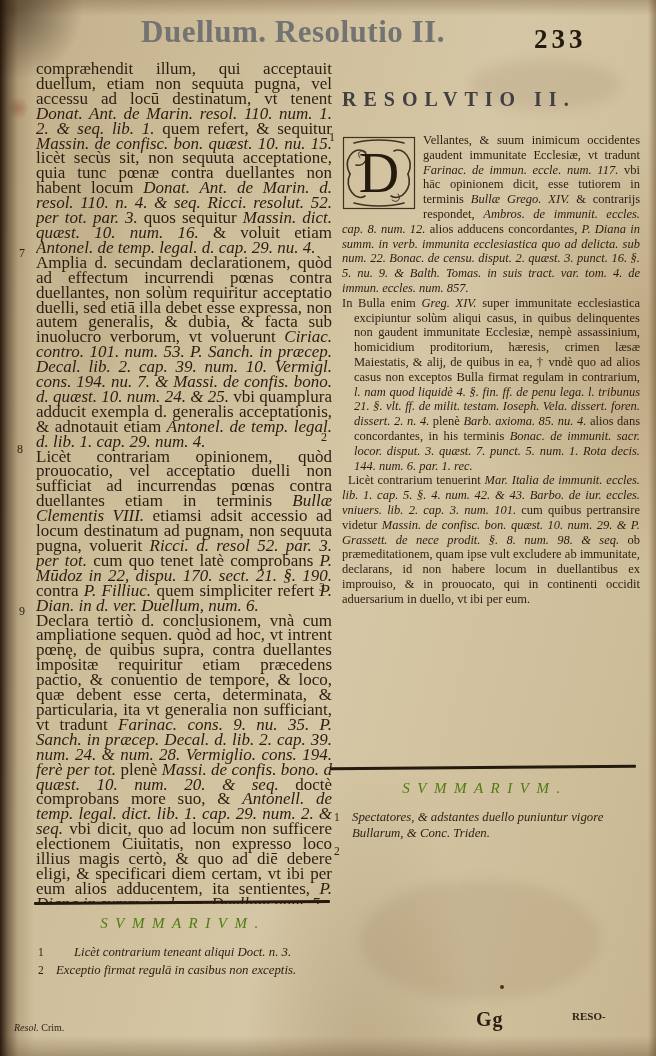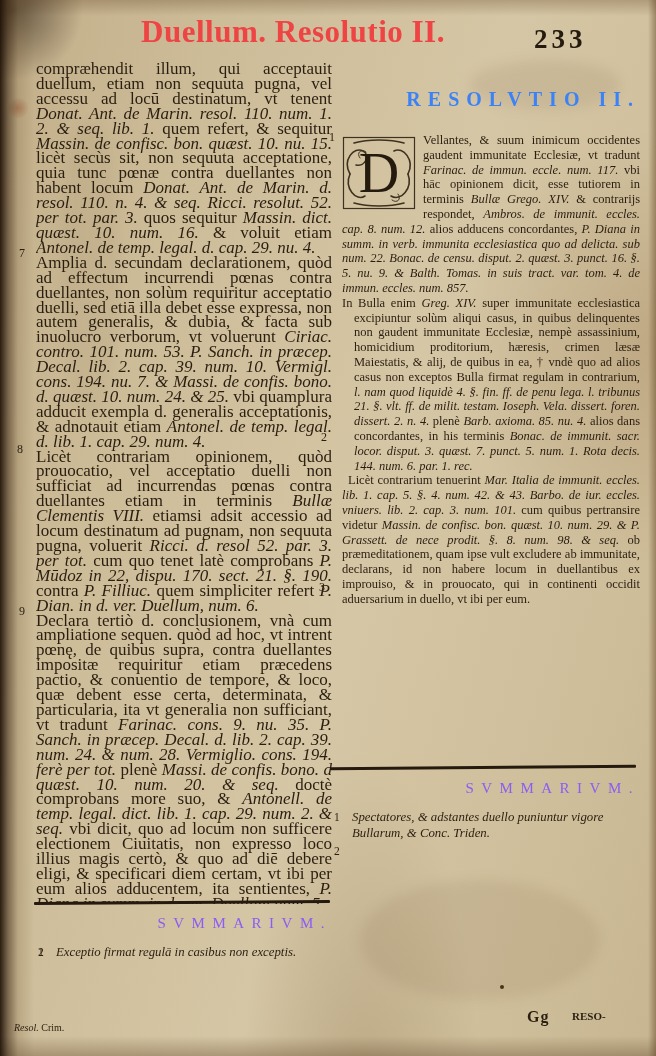--- a/index.html
+++ b/index.html
@@ -17,53 +17,53 @@
       linear-gradient(105deg,#c2ae89 0%,#cdbc98 24%,#d5c6a5 55%,#cebd99 85%,#c7b591 100%);
   }
   .binding{position:absolute;left:0;top:0;width:34px;height:1056px;
     background:linear-gradient(90deg, rgba(28,15,5,.92) 0px, rgba(56,35,16,.55) 8px, rgba(110,85,50,.22) 18px, rgba(110,85,50,0) 34px);}
   .edge-right{position:absolute;right:0;top:0;width:8px;height:1056px;
     background:linear-gradient(270deg, rgba(90,62,30,.45), rgba(90,62,30,0));}
   .smudge{position:absolute;pointer-events:none;background:rgba(105,82,48,.10);filter:blur(6px);border-radius:50%;}
   .inkdot{position:absolute;width:4px;height:4px;border-radius:50%;background:#4a3417;}
 
   .header-title{position:absolute;left:118px;top:14px;width:350px;text-align:center;
-    font-size:31px;font-weight:bold;letter-spacing:.5px;color:#ef4444;}
+    font-size:31px;font-weight:bold;letter-spacing:.5px;color:#737373;}
   .page-number{position:absolute;left:534px;top:24px;width:80px;
     font-size:27px;font-weight:bold;letter-spacing:4px;color:#241a0e;}
 
   .col{position:absolute;text-align:justify;overflow:hidden;}
   .col p{margin:0;}
   #leftcol{left:36px;top:62px;width:296px;height:842px;font-size:17px;line-height:14.9px;}
   #rightcol{left:342px;top:133px;width:298px;height:632px;font-size:12.5px;line-height:14.8px;}
   .it{font-style:italic;}
   .par-outdent{text-indent:-12px;padding-left:12px;}
   .par-indent{text-indent:6px;}
 
   .margin-num{position:absolute;font-size:12px;color:#2a1e10;}
 
-  .res-heading{position:absolute;left:342px;top:88px;width:298px;text-align:right;
-    font-size:20px;font-weight:bold;letter-spacing:7px;color:#3b82f6;white-space:nowrap;}
+  .res-heading{position:absolute;left:342px;top:88px;width:298px;text-align:left;
+    font-size:20px;font-weight:bold;letter-spacing:7px;color:#404040;white-space:nowrap;}
 
   .rule{height:3px;background:#241a0e;border-radius:1px;}
   #left-sum{position:absolute;left:34px;top:901px;width:298px;}
   #left-sum .rule{width:296px;transform:rotate(-.4deg);}
   #right-sum{position:absolute;left:330px;top:766px;width:310px;}
   #right-sum .rule{width:306px;transform:rotate(-.5deg);}
-  .sum-head{letter-spacing:.5em;text-align:right;font-size:15px;margin-top:11px;color:#8b5cf6;}
+  .sum-head{font-style:italic;letter-spacing:.5em;text-align:center;font-size:15px;margin-top:11px;color:#4d7c0f;}
   .sum-items{margin-top:12px;font-style:italic;font-size:12.8px;line-height:16px;}
   .sum-item{position:relative;padding-left:22px;margin-bottom:2px;}
   .sum-item .num{position:absolute;left:4px;top:0;font-style:normal;font-size:11.5px;}
   .sum-item .sub{padding-left:18px;}
   .sum-item .sub:empty{display:none;}
 
   .dropcap{float:left;width:74px;height:74px;margin:3px 7px 0 0;}
 
   #left-footer{position:absolute;left:14px;top:1022px;font-size:10px;}
-  #right-sig{position:absolute;left:527px;top:1008px;font-size:16px;font-weight:bold;letter-spacing:1px;}
+  #right-sig{position:absolute;left:476px;top:1008px;font-size:20px;font-weight:bold;letter-spacing:1px;}
   #catchword{position:absolute;left:572px;top:1010px;font-size:11px;font-weight:bold;}
 </style>
 </head>
 <body>
 
 <div class="binding"></div>
 <div class="edge-right"></div>
 <div class="smudge" style="left:470px;top:60px;width:150px;height:50px;"></div>
 <div class="smudge" style="left:360px;top:880px;width:240px;height:120px;"></div>
 <div class="smudge" style="left:60px;top:120px;width:60px;height:300px;background:rgba(105,82,48,.06);"></div>
@@ -86,20 +86,21 @@
   <p><span>Licèt contrariam opinionem, quòd prouocatio, vel acceptatio duelli non sufficiat ad incurrendas pœnas contra duellantes etiam in terminis </span><span class="it">Bullæ Clementis VIII.</span><span> etiamsi adsit accessio ad locum destinatum ad pugnam, non sequuta pugna, voluerit </span><span class="it">Ricci. d. resol 52. par. 3. per tot.</span><span> cum quo tenet latè comprobans </span><span class="it">P. Mūdoz in 22, dispu. 170. sect. 21. §. 190.</span><span> contra </span><span class="it">P. Filliuc.</span><span> quem simpliciter refert </span><span class="it">P. Dian. in d. ver. Duellum, num. 6.</span></p>
   <p><span>Declara tertiò d. conclusionem, vnà cum ampliatione sequen. quòd ad hoc, vt intrent pœnę, de quibus supra, contra duellantes impositæ requiritur etiam præcedens pactio, &amp; conuentio de tempore, &amp; loco, quæ debent esse certa, determinata, &amp; particularia, ita vt generalia non sufficiant, vt tradunt </span><span class="it">Farinac. cons. 9. nu. 35. P. Sanch. in præcep. Decal. d. lib. 2. cap. 39. num. 24. &amp; num. 28. Vermiglio. cons. 194. ferè per tot.</span><span> plenè </span><span class="it">Massi. de confis. bono. d quæst. 10. num. 20. &amp; seq.</span><span> doctè comprobans more suo, &amp; </span><span class="it">Antonell. de temp. legal. dict. lib. 1. cap. 29. num. 2. &amp; seq.</span><span> vbi dicit, quo ad locum non sufficere electionem Ciuitatis, non expresso loco illius magis certò, &amp; quo ad diē debere eligi, &amp; specificari diem certam, vt ibi per eum alios adducentem, ita sentientes, </span><span class="it">P. Diana in summ. in d. ver. Duellum num. 5.</span></p>
 </div>
 
 <div id="left-sum">
   <div class="rule"></div>
   <div class="sum-head">SVMMARIVM.</div>
   <div class="sum-items">
     <div class="sum-item">
       <span class="num">1</span>
+      <div class="sub">Licèt contrarium teneant aliqui Doct. n. 3.</div>
     </div>
     <div class="sum-item">
       <span class="num">2</span>
       <span>Exceptio firmat regulā in casibus non exceptis.</span>
       
     </div>
   </div>
 </div>
 
 <div id="left-footer"><span class="it">Resol. </span><span>Crim.</span></div>

